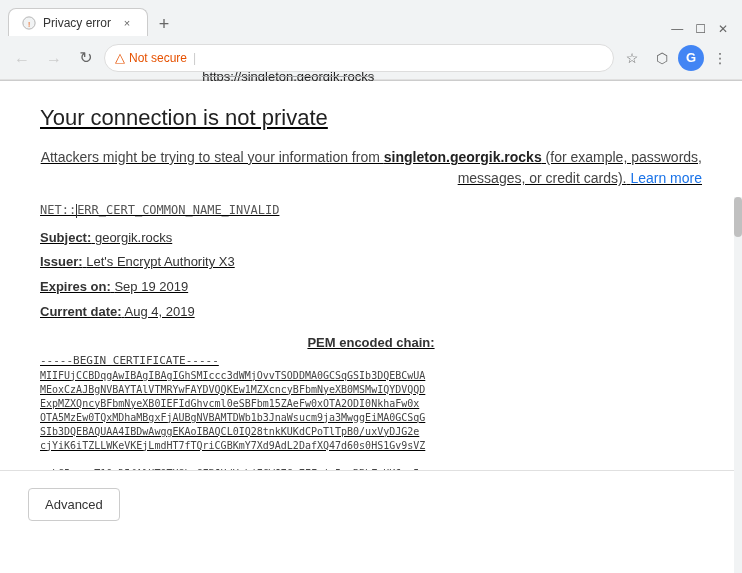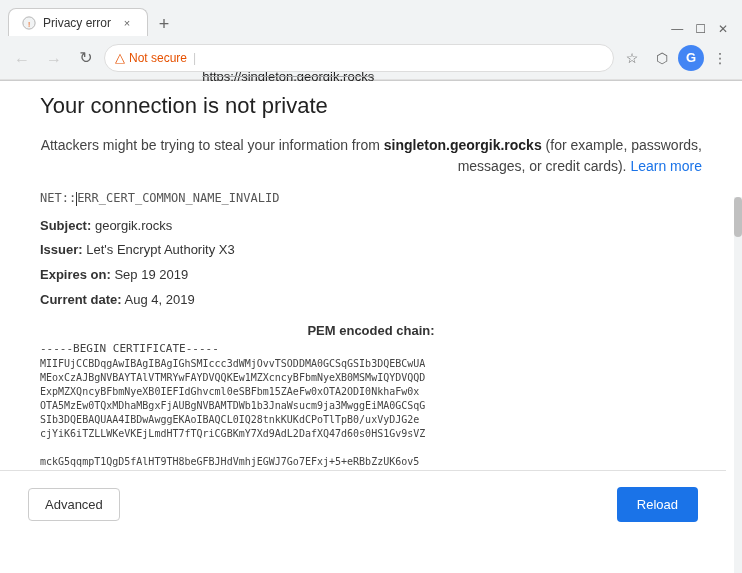--- a/index.html
+++ b/index.html
@@ -153,24 +153,25 @@
       right: 0;
       top: 0;
       width: 8px;
       height: 40px;
       background: #c0c0c0;
       border-radius: 4px;
     }
 
     
     .page-content {
-      padding: 12px 40px;
+      padding: 24px 40px;
       position: relative;
       height: 457px;
       overflow: hidden;
+      text-decoration: underline;
     }
     .page-title {
       font-size: 22px;
       font-weight: 400;
       color: #222;
       margin-bottom: 16px;
     }
     .page-description {
       font-size: 14px;
       color: #444;
@@ -241,21 +242,21 @@
     }
     .pem-block .highlight {
       color: #1a73e8;
     }
 
     
     .bottom-bar {
       position: absolute;
       bottom: 0;
       left: 0;
-      right: 16px;
+      right: 8px;
       height: 68px;
       background: #fff;
       border-top: 1px solid #e0e0e0;
       display: flex;
       align-items: center;
       justify-content: space-between;
       padding: 0 28px;
     }
     .advanced-btn {
       background: #fff;
@@ -374,15 +375,14 @@
       </div>
     </div>
   </div>
 
   <div class="scrollbar-track">
     <div class="scrollbar-thumb"></div>
   </div>
 
   <div class="bottom-bar">
     <button class="advanced-btn">Advanced</button>
-    <button class="reload-btn">Reload</button>
   </div>
 </div>
 
 </body></html>

